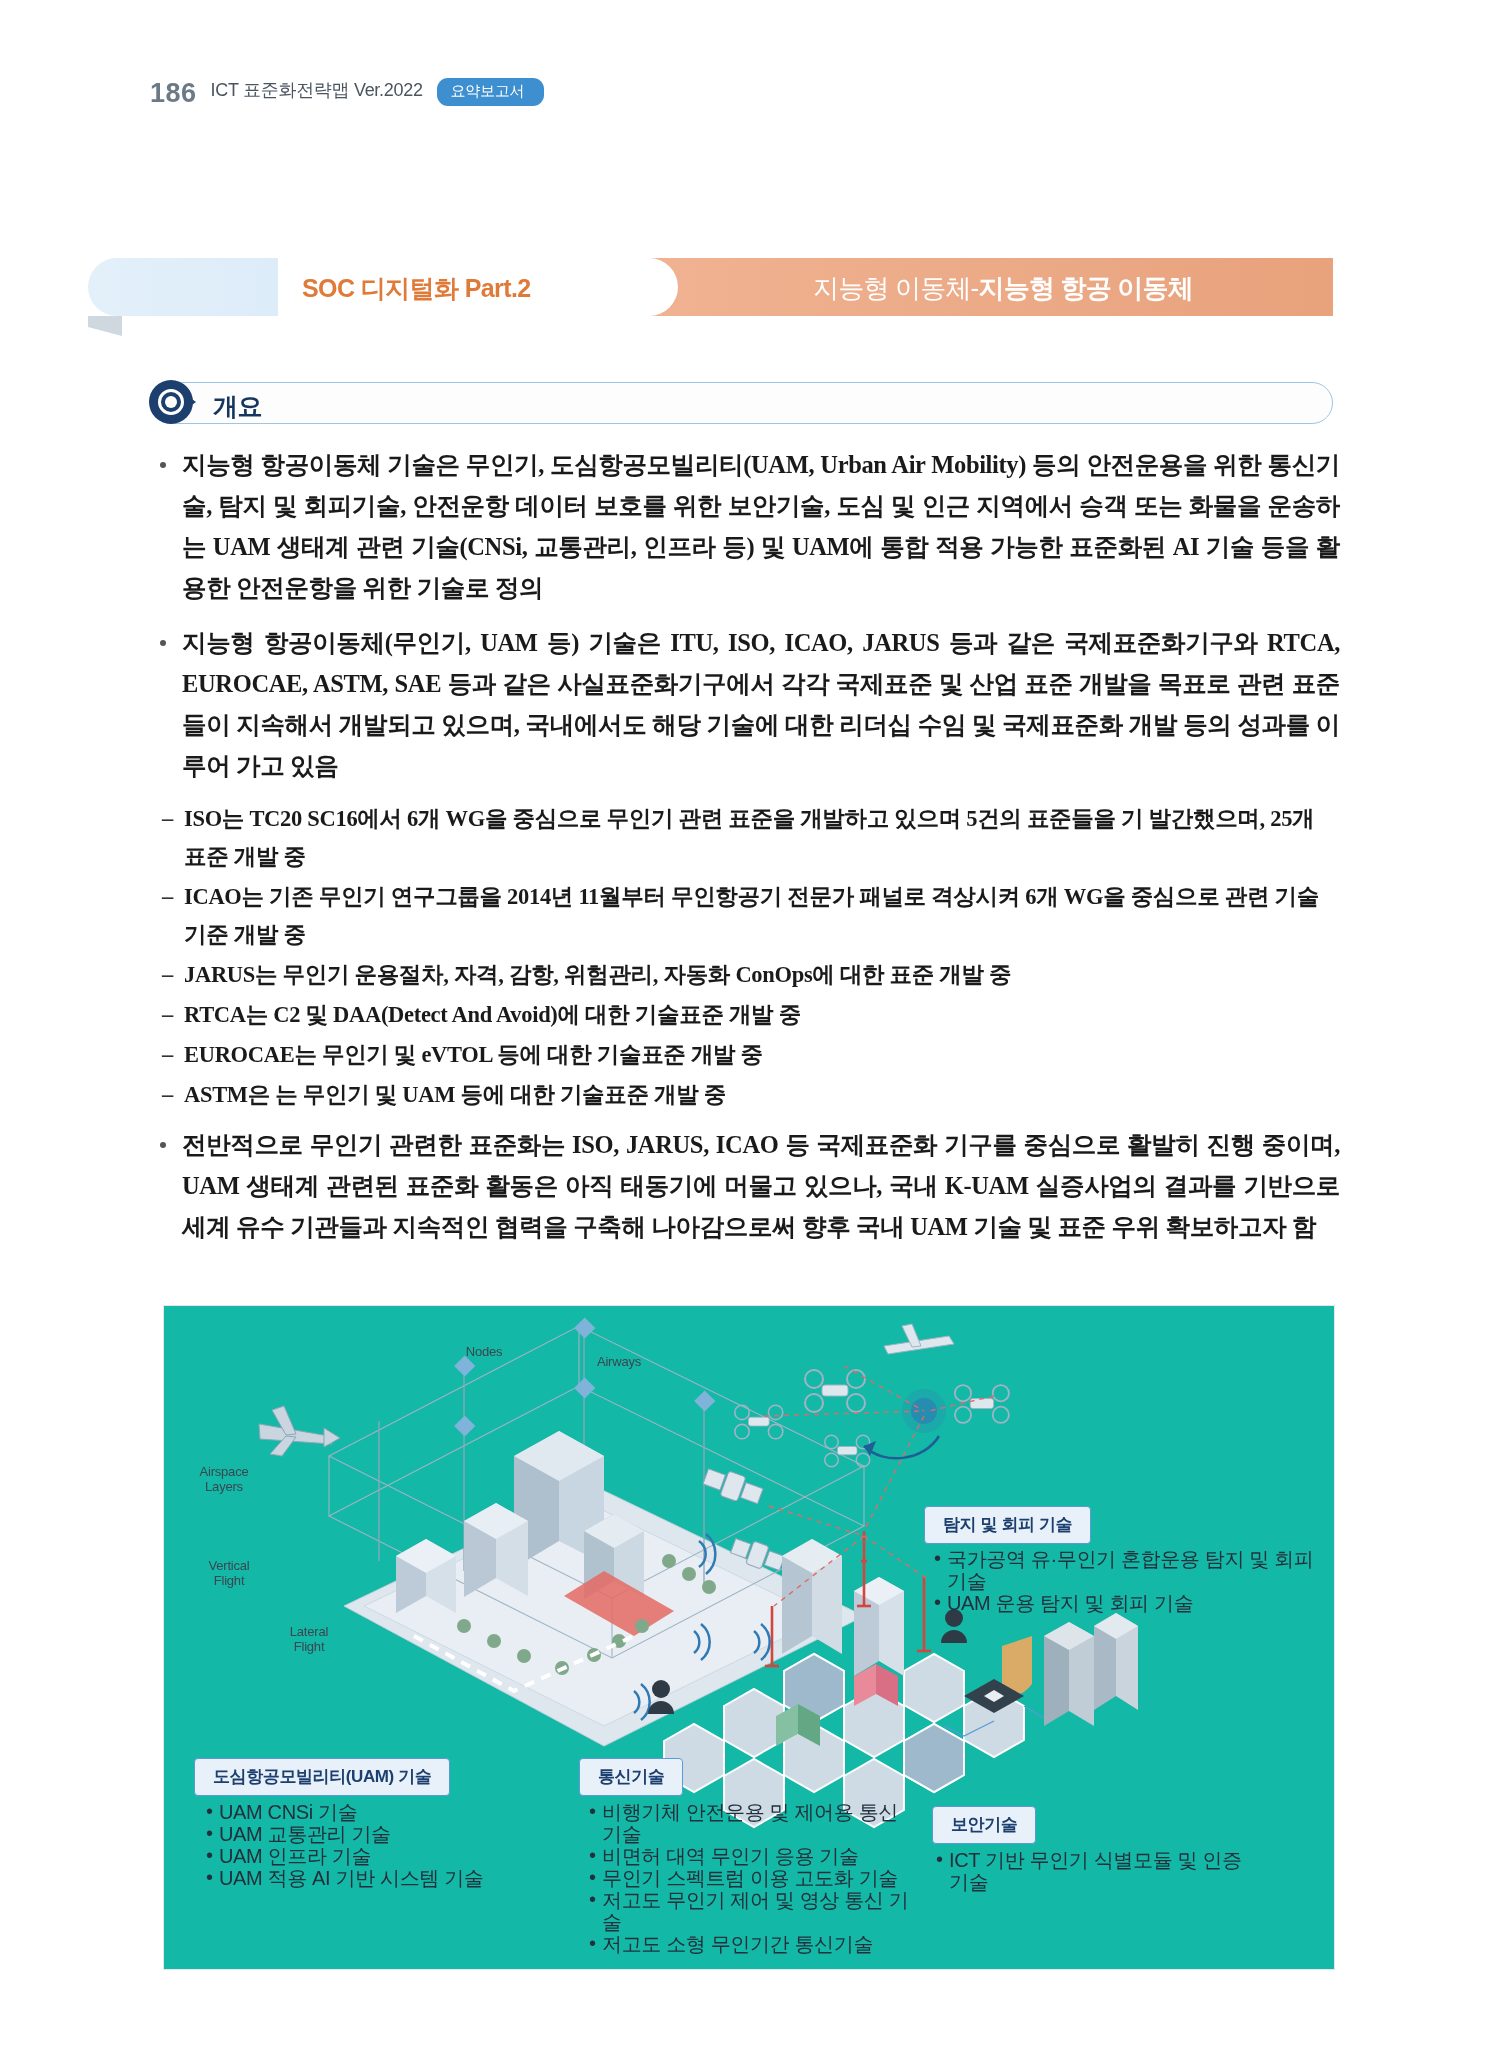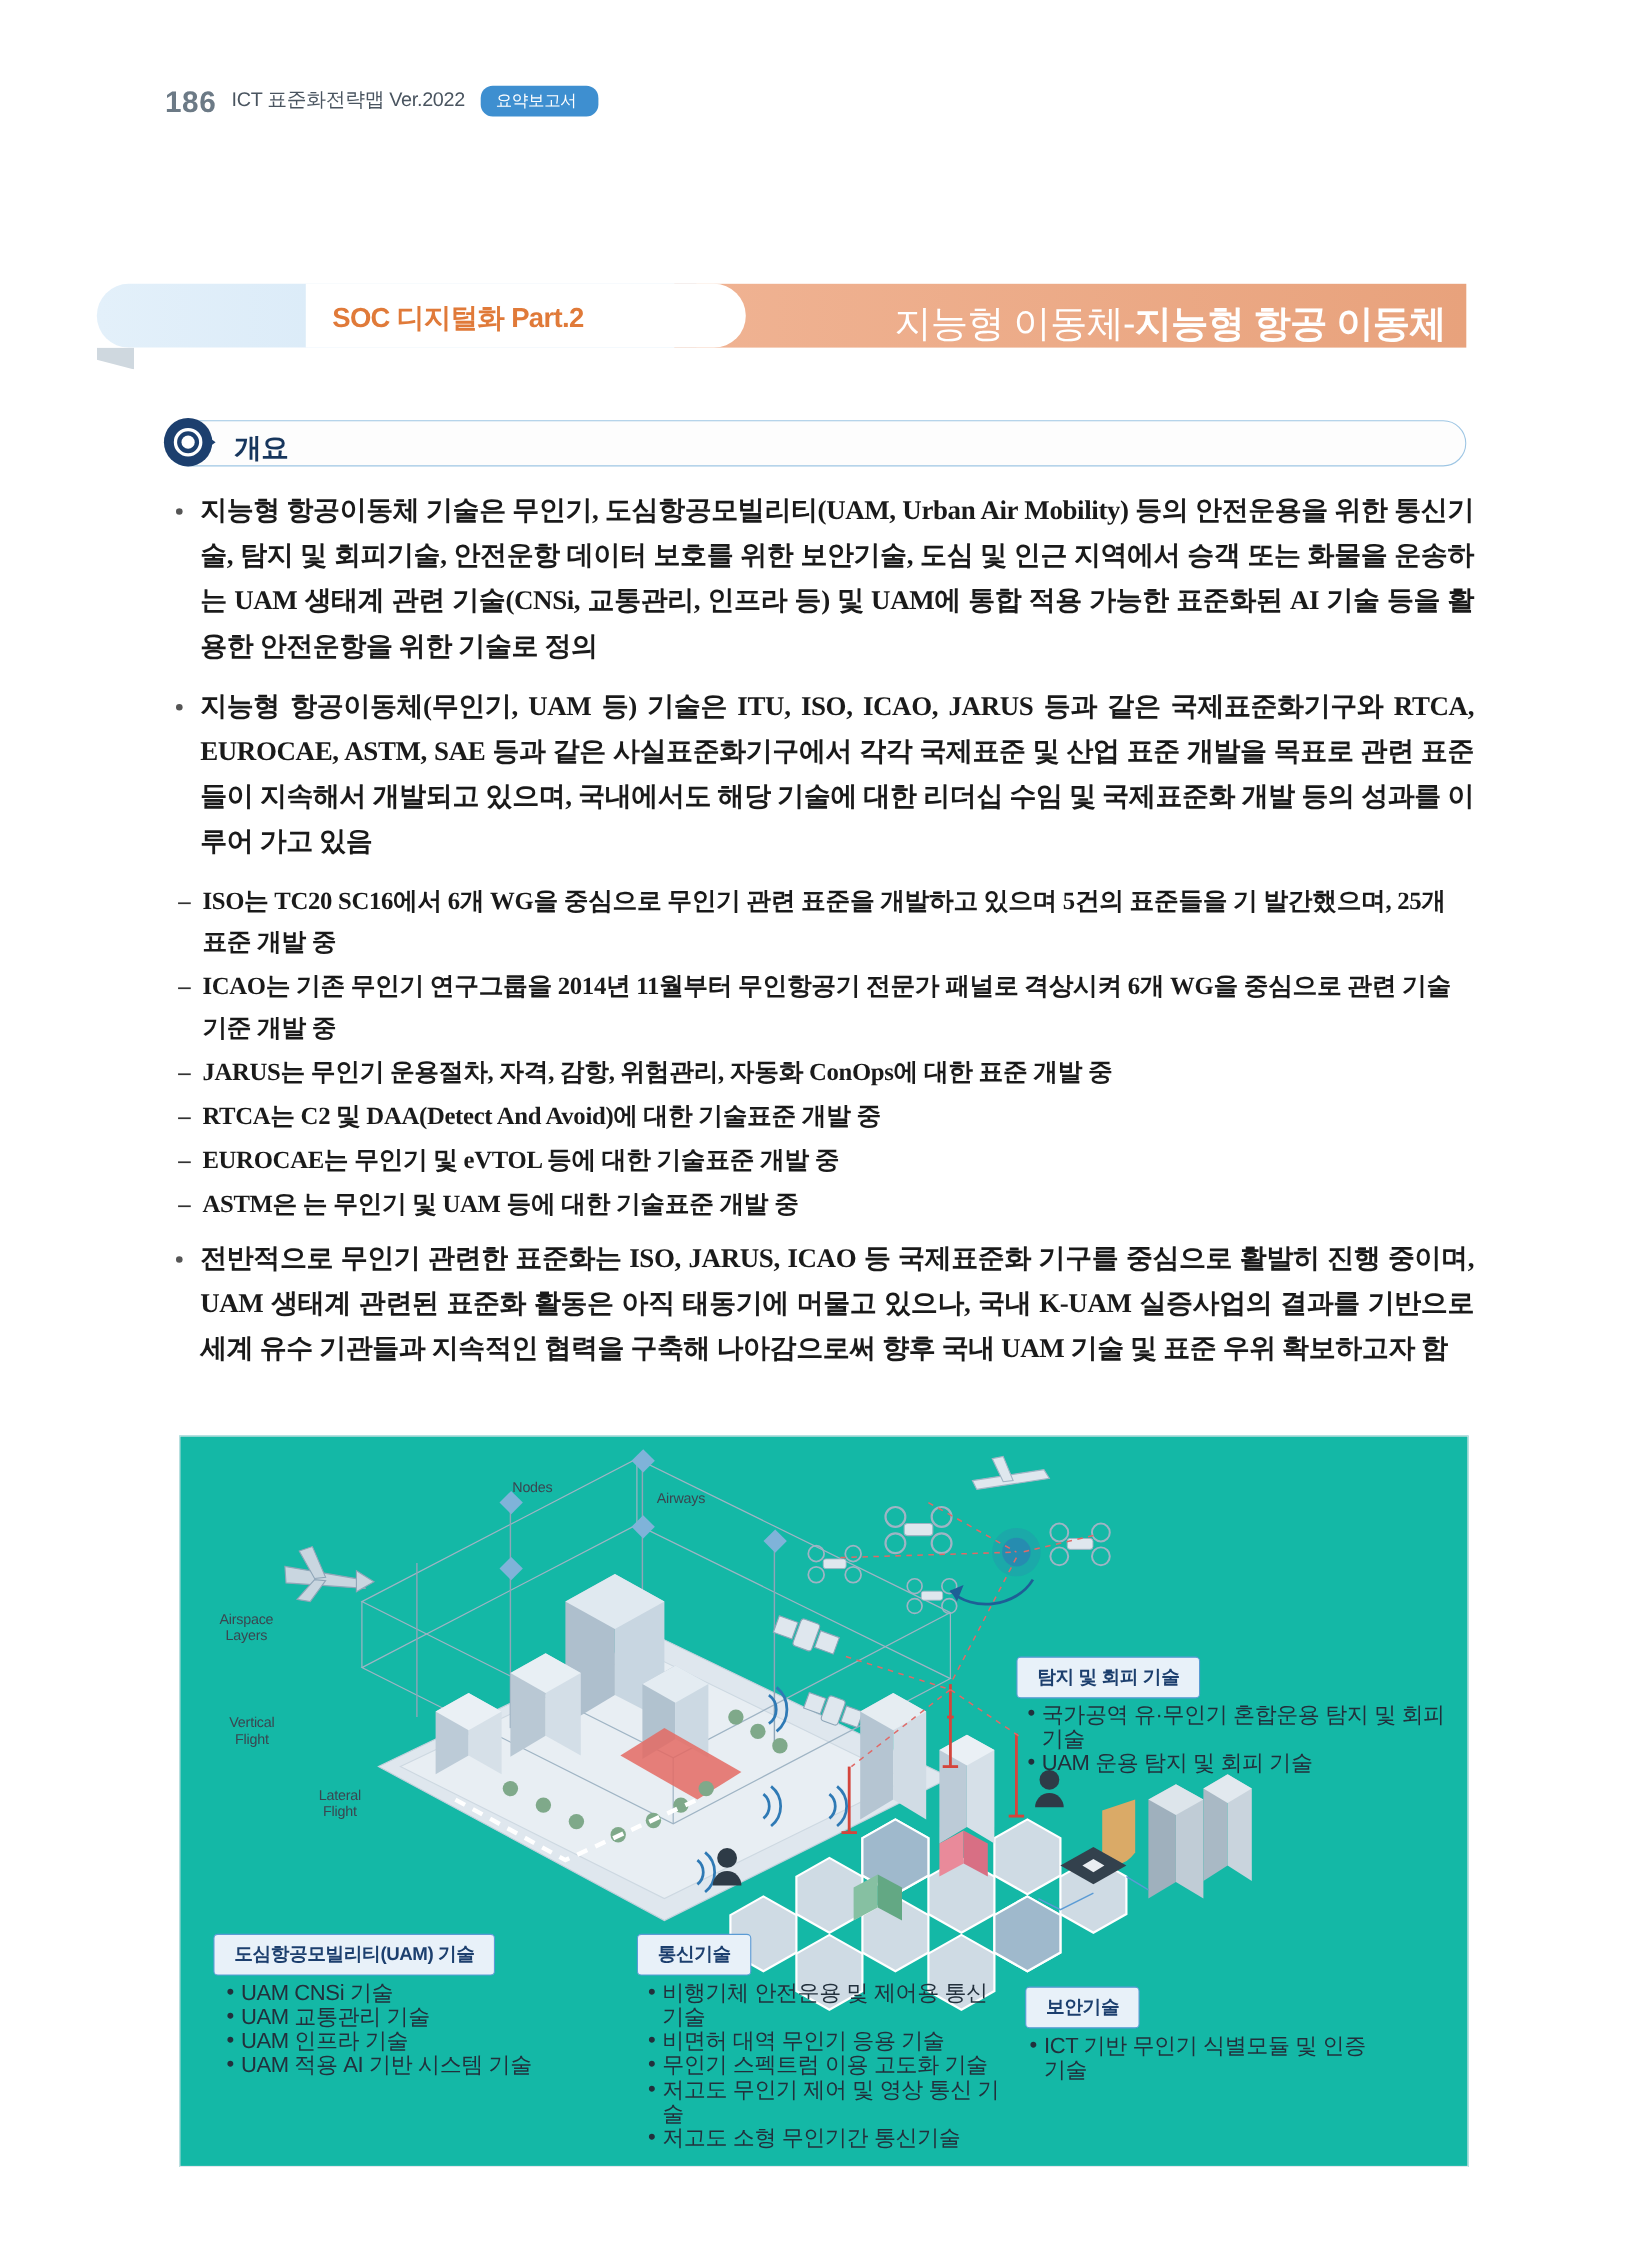--- a/index.html
+++ b/index.html
@@ -88,21 +88,21 @@
     font-size: 25px;
     font-weight: bold;
     color: #e07a39;
     letter-spacing: -0.6px;
   }
   .title-main {
     position: absolute;
     left: 725px;
     top: 13px;
     font-family: "Liberation Sans", sans-serif;
-    font-size: 34px;
+    font-size: 26px;
     color: #ffffff;
     letter-spacing: -0.8px;
   }
   .title-main b { font-weight: bold; }
   .title-shadow {
     position: absolute;
     left: 88px;
     top: 316px;
     width: 34px;
     height: 20px;

